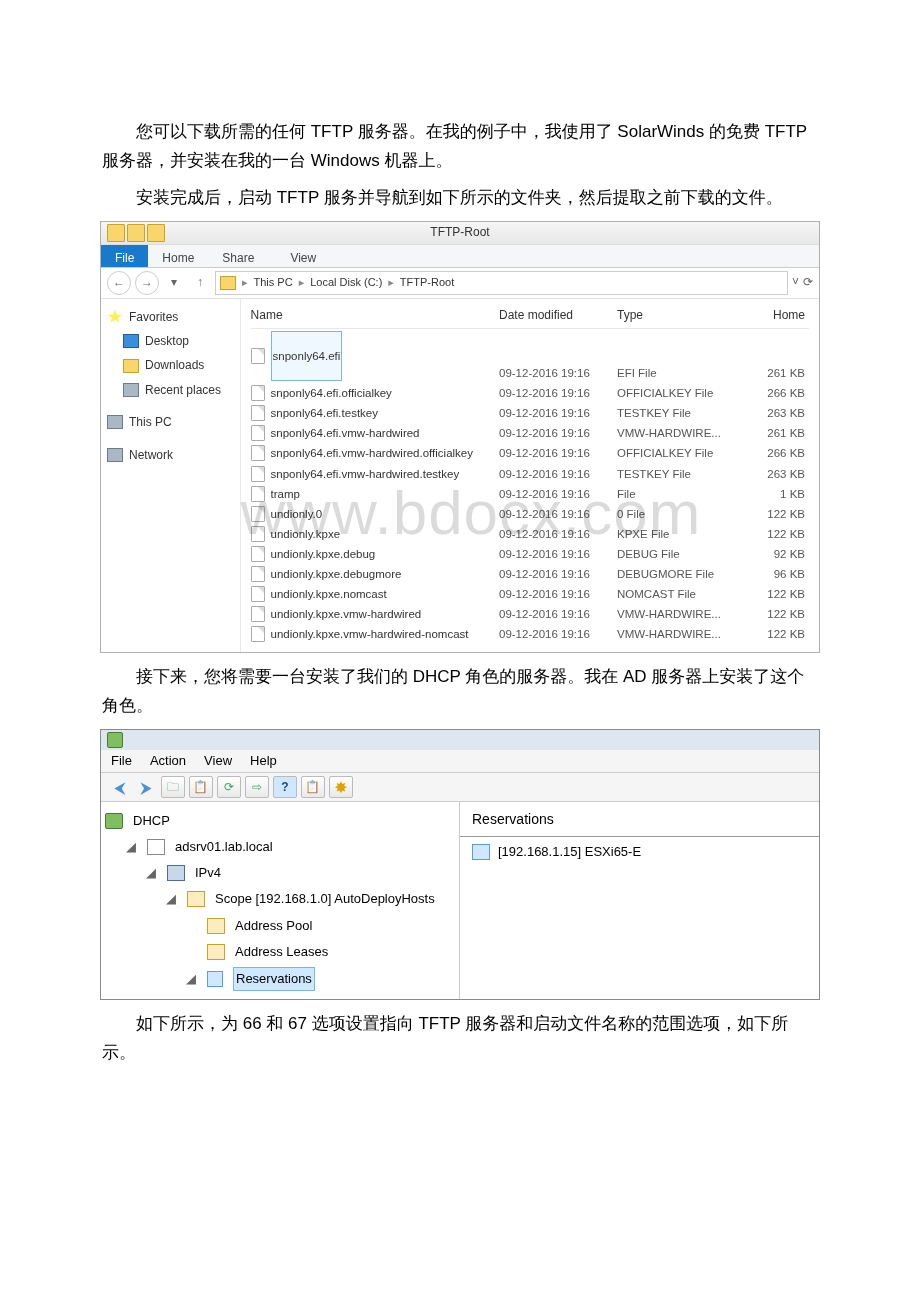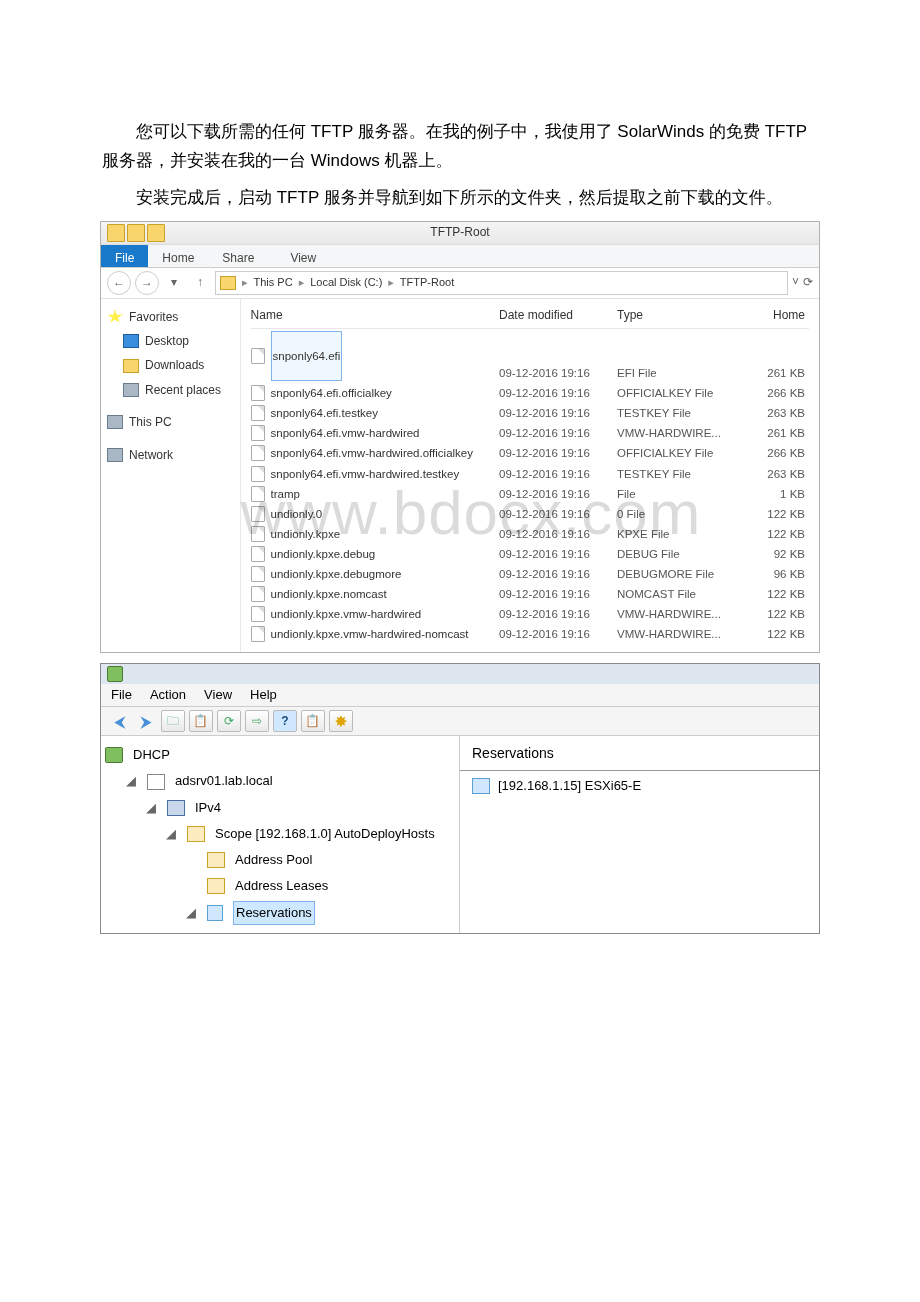--- a/index.html
+++ b/index.html
@@ -489,20 +489,21 @@
               <div class="col-type">VMW-HARDWIRE...</div>
               <div class="col-size">122 KB</div>
             </div>
           </div>
       </div>
     </div>
   </div>
 
   <div class="watermark">www.bdocx.com</div>
 
+  <p class="para">接下来，您将需要一台安装了我们的 DHCP 角色的服务器。我在 AD 服务器上安装了这个角色。</p>
 
   <div class="mmc">
     <div class="mmc-titlebar">
       <span class="app-ico"></span>
     </div>
     <div class="mmc-menu">
       <span>File</span>
       <span>Action</span>
       <span>View</span>
       <span>Help</span>
@@ -558,14 +559,15 @@
       <div class="mmc-right">
         <div class="mmc-right-head">Reservations</div>
         <div class="res-row">
           <span class="res-ico"></span>
           <span>[192.168.1.15] ESXi65-E</span>
         </div>
       </div>
     </div>
   </div>
 
+  <p class="para">如下所示，为 66 和 67 选项设置指向 TFTP 服务器和启动文件名称的范围选项，如下所示。</p>
 
 </div>
 
 </body></html>

